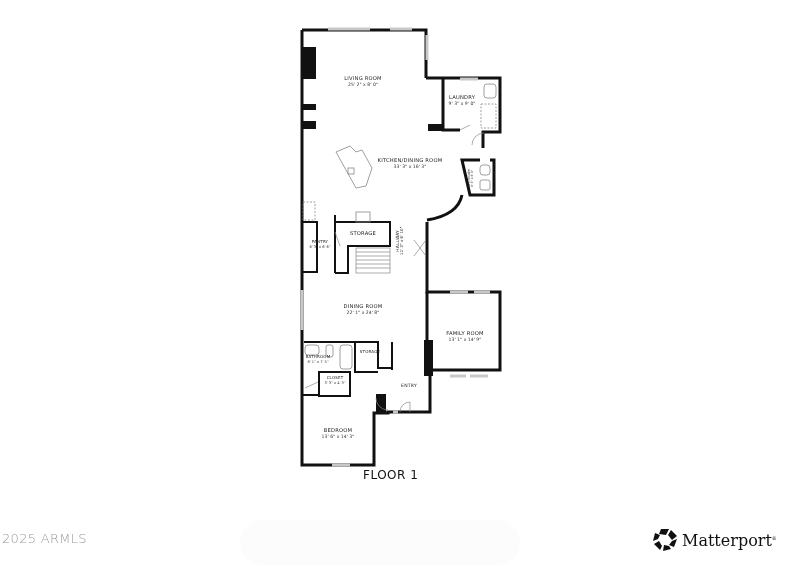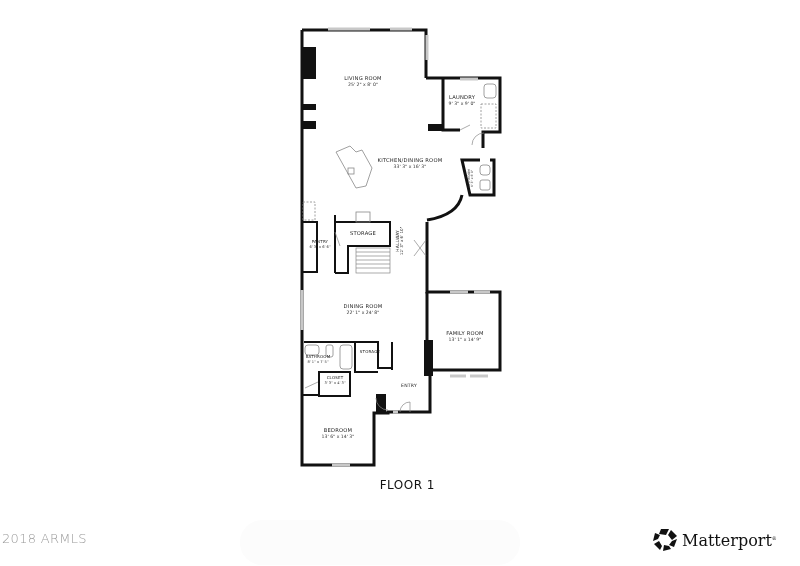--- a/index.html
+++ b/index.html
@@ -2,21 +2,21 @@
 <html><head>
 <meta charset="utf-8">
 <style>
   html, body { margin:0; padding:0; background:#ffffff; }
   body { width:800px; height:566px; position:relative; overflow:hidden; font-family:"DejaVu Sans", sans-serif; }
   #plan { position:absolute; left:0; top:0; width:800px; height:566px; }
   .room-label { position:absolute; text-align:center; color:#222; line-height:1.15; white-space:nowrap; }
   .room-label .name { font-size:5.2px; letter-spacing:0.2px; display:block; }
   .room-label .dims { font-size:4.6px; display:block; color:#333; }
   .vert { transform:rotate(-90deg); transform-origin:center center; }
-  #floor-title { position:absolute; left:363px; top:468px; width:72px; text-align:right; font-family:"DejaVu Sans", sans-serif; font-size:12px; color:#111; letter-spacing:0.5px;margin-top:10px; }
+  #floor-title { position:absolute; left:363px; top:468px; width:72px; text-align:left; font-family:"DejaVu Sans", sans-serif; font-size:12px; color:#111; letter-spacing:0.5px; }
   #watermark { position:absolute; left:2px; top:531px; font-family:"DejaVu Sans", sans-serif; font-size:13px; color:#9a9a9a; font-weight:300; letter-spacing:0.3px; }
   #brand { position:absolute; left:652px; top:528px; display:flex; align-items:center; gap:4px; }
   #brand-text { font-family:"DejaVu Serif", serif; font-size:16px; color:#111; }
   #brand-text sup { font-size:5px; }
   #blur-bar { position:absolute; left:240px; top:520px; width:280px; height:45px; background:#fcfcfc; border-radius:22px; }
 </style>
 </head>
 <body>
 
 <svg id="plan" viewBox="0 0 800 566" xmlns="http://www.w3.org/2000/svg">
@@ -153,21 +153,21 @@
 </div>
 <div class="room-label" style="left:314px; top:428px; width:48px;">
   <span class="name">BEDROOM</span>
   <span class="dims">13' 6" x 14' 3"</span>
 </div>
 
 <div id="floor-title">FLOOR 1</div>
 
 <div id="blur-bar"></div>
 
-<div id="watermark">2018 ARMLS</div>
+<div id="watermark">2025 ARMLS</div>
 
 <div id="brand">
   <svg width="26" height="24" viewBox="0 0 26 24">
     <g fill="#111">
       <polygon points="9,1 17,1 14,7 7,6"></polygon>
       <polygon points="19,2 25,8 20,12 16,7"></polygon>
       <polygon points="25,11 22,19 17,17 20,13"></polygon>
       <polygon points="19,21 11,23 12,17 17,18"></polygon>
       <polygon points="8,22 2,16 7,13 10,18"></polygon>
       <polygon points="1,13 3,5 8,7 6,11"></polygon>

